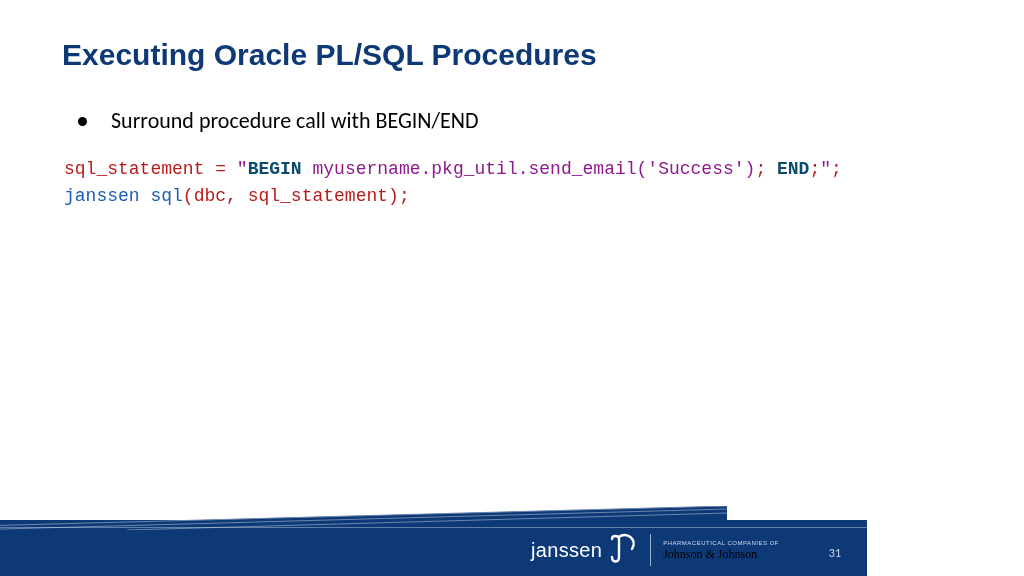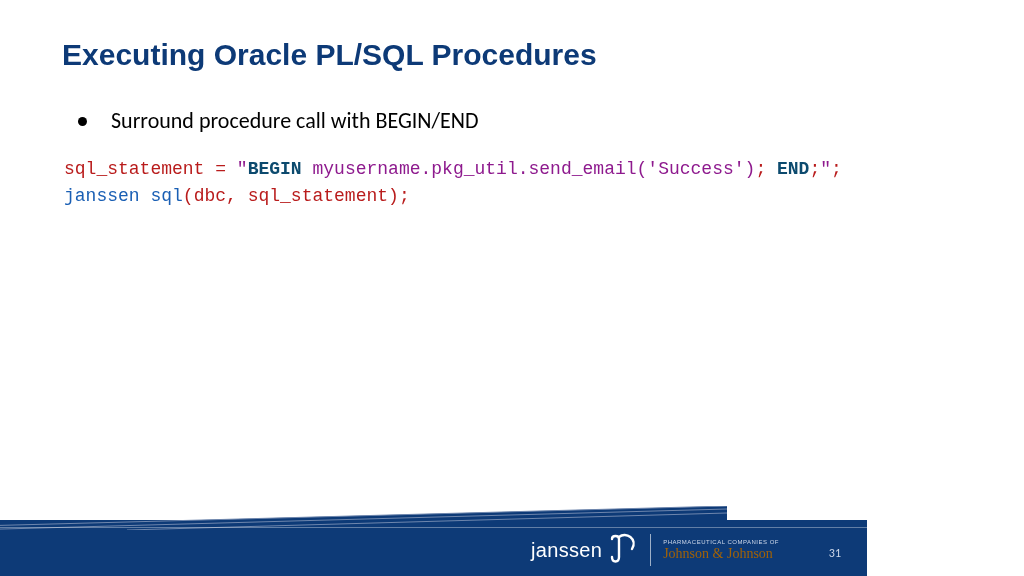--- a/index.html
+++ b/index.html
@@ -21,21 +21,21 @@
   .footer-platform { position: absolute; left: 0; right: 0; bottom: 48px; height: 8px; background: #0d3a77; z-index: 1; }
   .footer-sep-line { position: absolute; left: 0; right: 0; bottom: 48px; height: 1px; background: rgba(255,255,255,0.35); z-index: 3; }
   .diag-wrap { position: absolute; left: 0; right: 0; bottom: 46px; height: 24px; overflow: hidden; z-index: 2; }
   .diag-wrap svg { position: absolute; right: 140px; bottom: 0; width: 900px; height: 24px; }
   .brand { position: absolute; right: 88px; bottom: 6px; height: 40px; display: flex; align-items: center; color: #fff; z-index: 4; justify-content: space-between; }
   .jans-word { font-family: Verdana, sans-serif; font-size: 20px; letter-spacing: 0.3px; color: #fff; text-transform: lowercase; margin-right: 6px; }
   .jans-arc svg { display: block; }
   .vsep { width: 1px; height: 32px; background: rgba(255,255,255,0.6); margin: 0 12px; }
   .jj-block { display: flex; flex-direction: column; justify-content: center; line-height: 1; }
   .jj-small { font-size: 6px; letter-spacing: 0.5px; color: #cdd8ea; margin-bottom: 2px; font-family: Arial, sans-serif; }
-  .jj-script { font-family: "Brush Script MT", "Segoe Script", cursive; font-size: 14px; color: #a16207; }
+  .jj-script { font-family: "Brush Script MT", "Segoe Script", cursive; font-size: 12px; color: #000000; }
   .page-num { position: absolute; right: 26px; bottom: 16px; color: #cdd8ea; font-size: 12px; z-index: 4; font-family: Calibri, Arial, sans-serif; }
 </style>
 </head>
 <body>
 
 <div class="slide">
 
   <div class="title">Executing Oracle PL/SQL Procedures</div>
 
   <div class="content">

